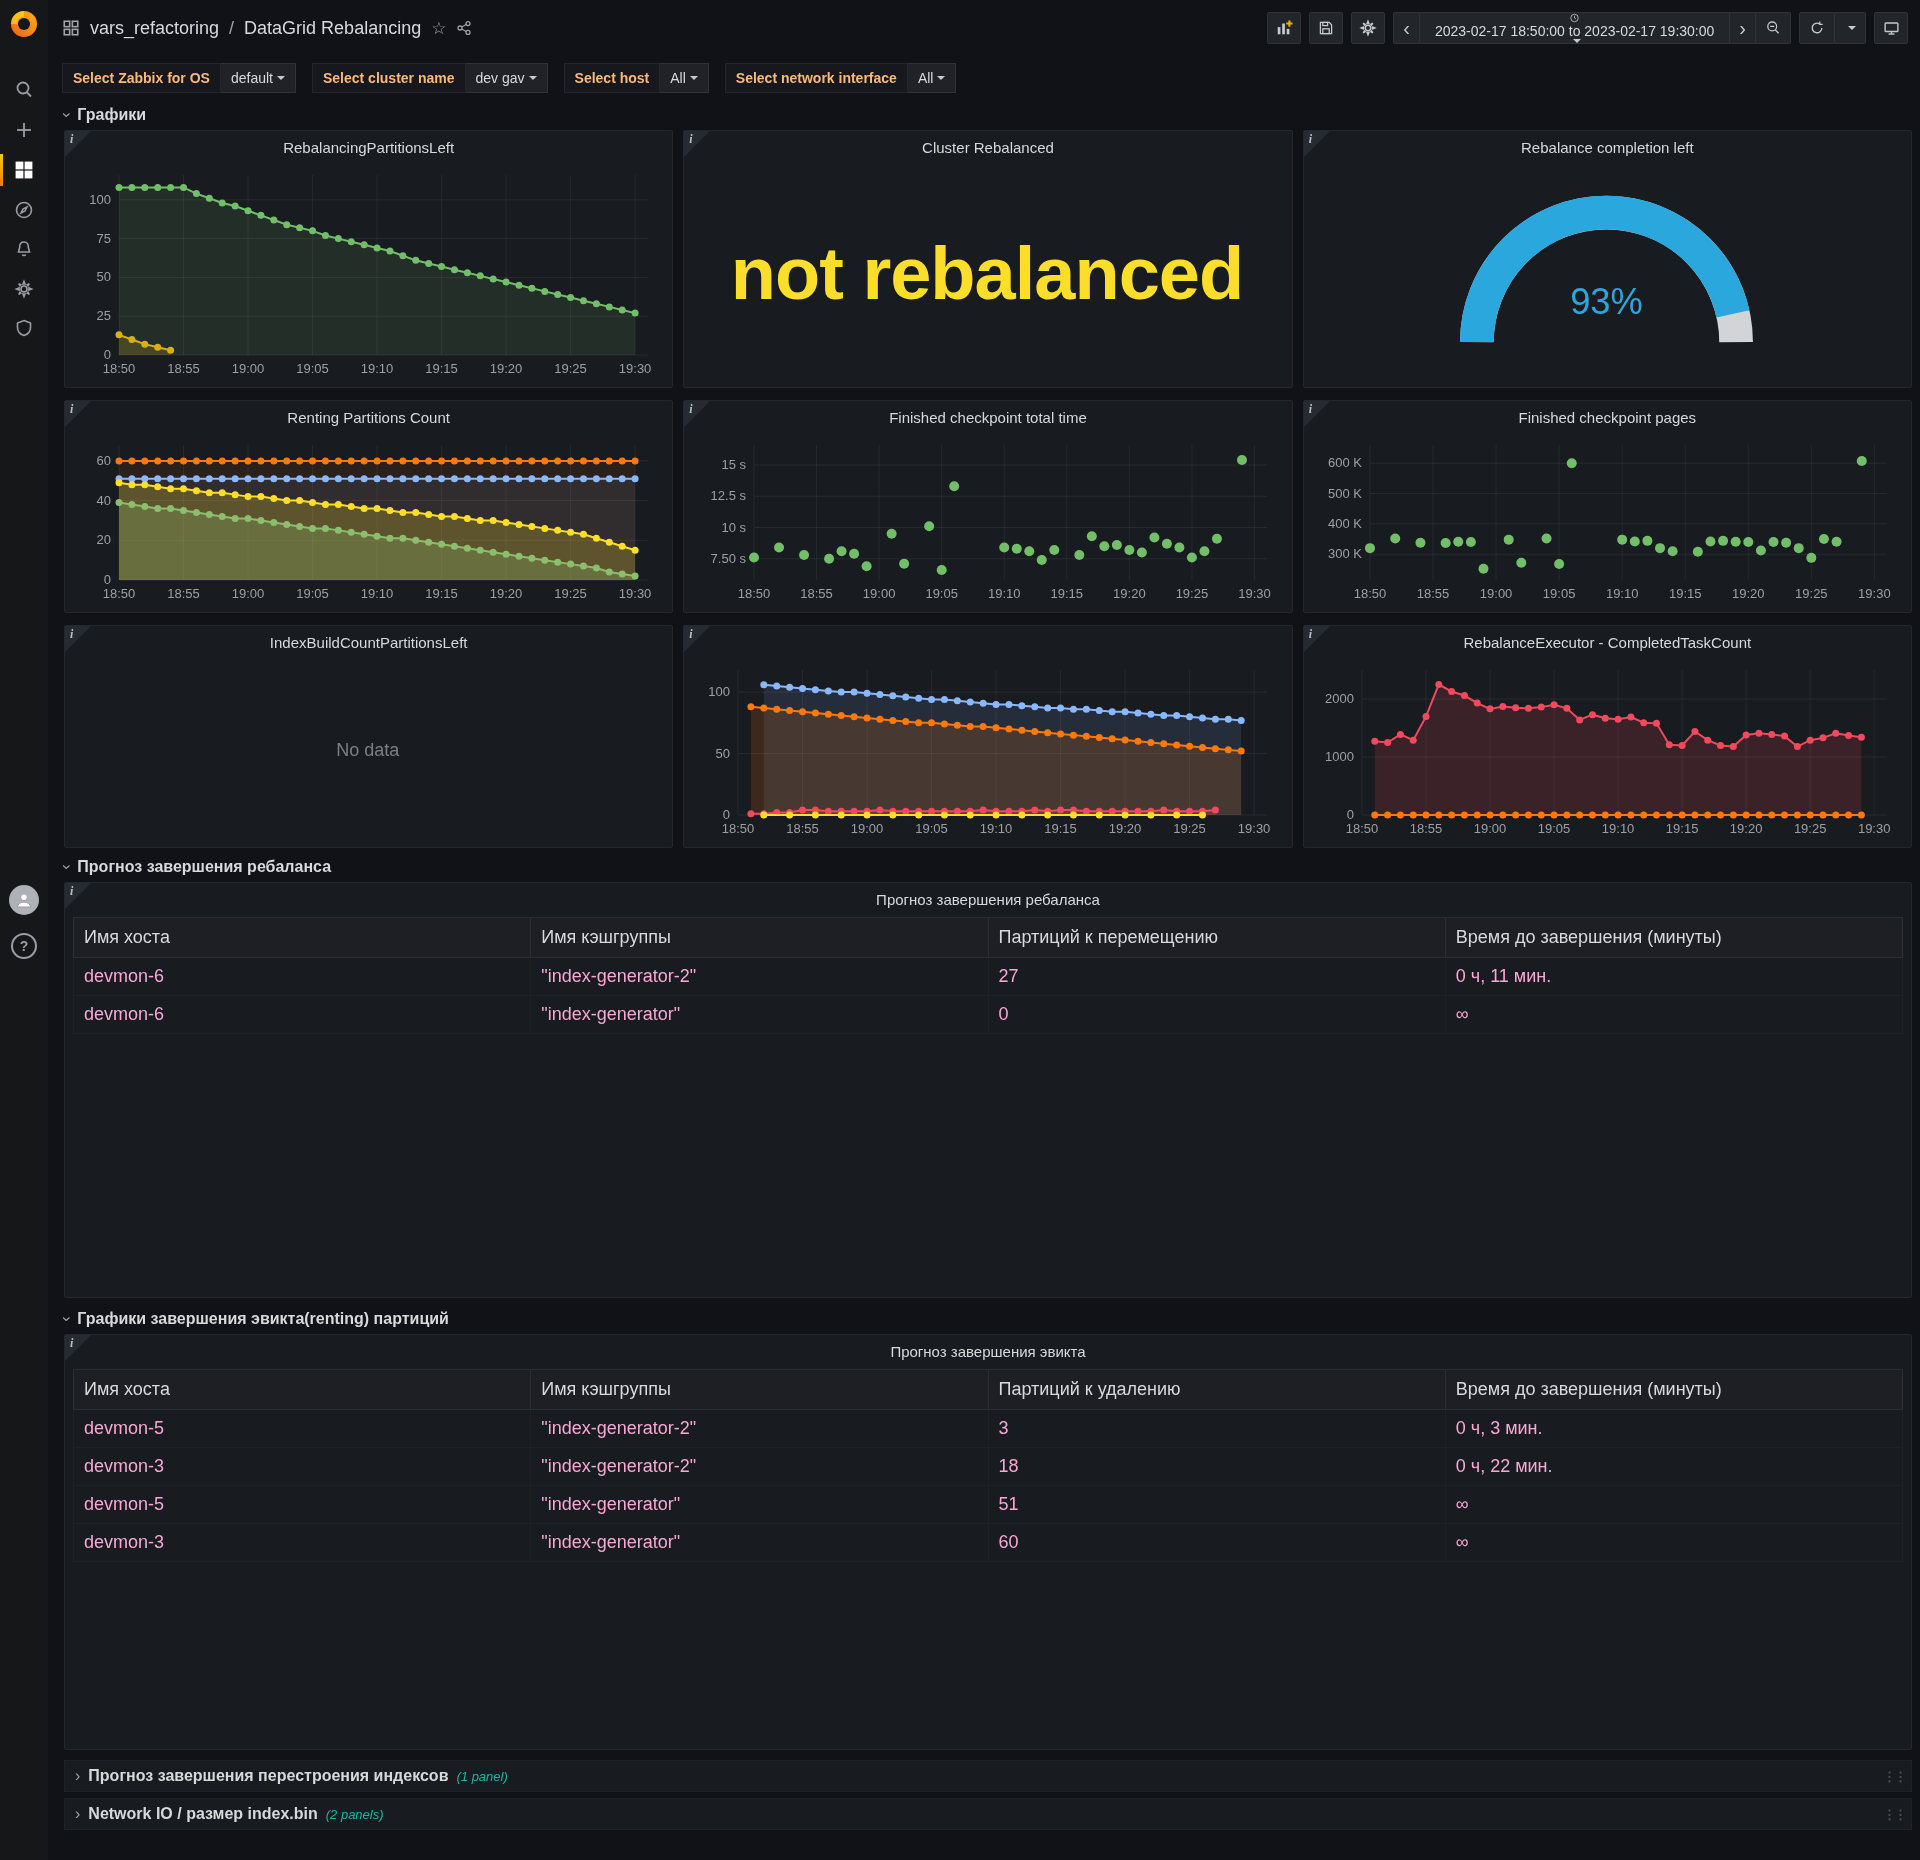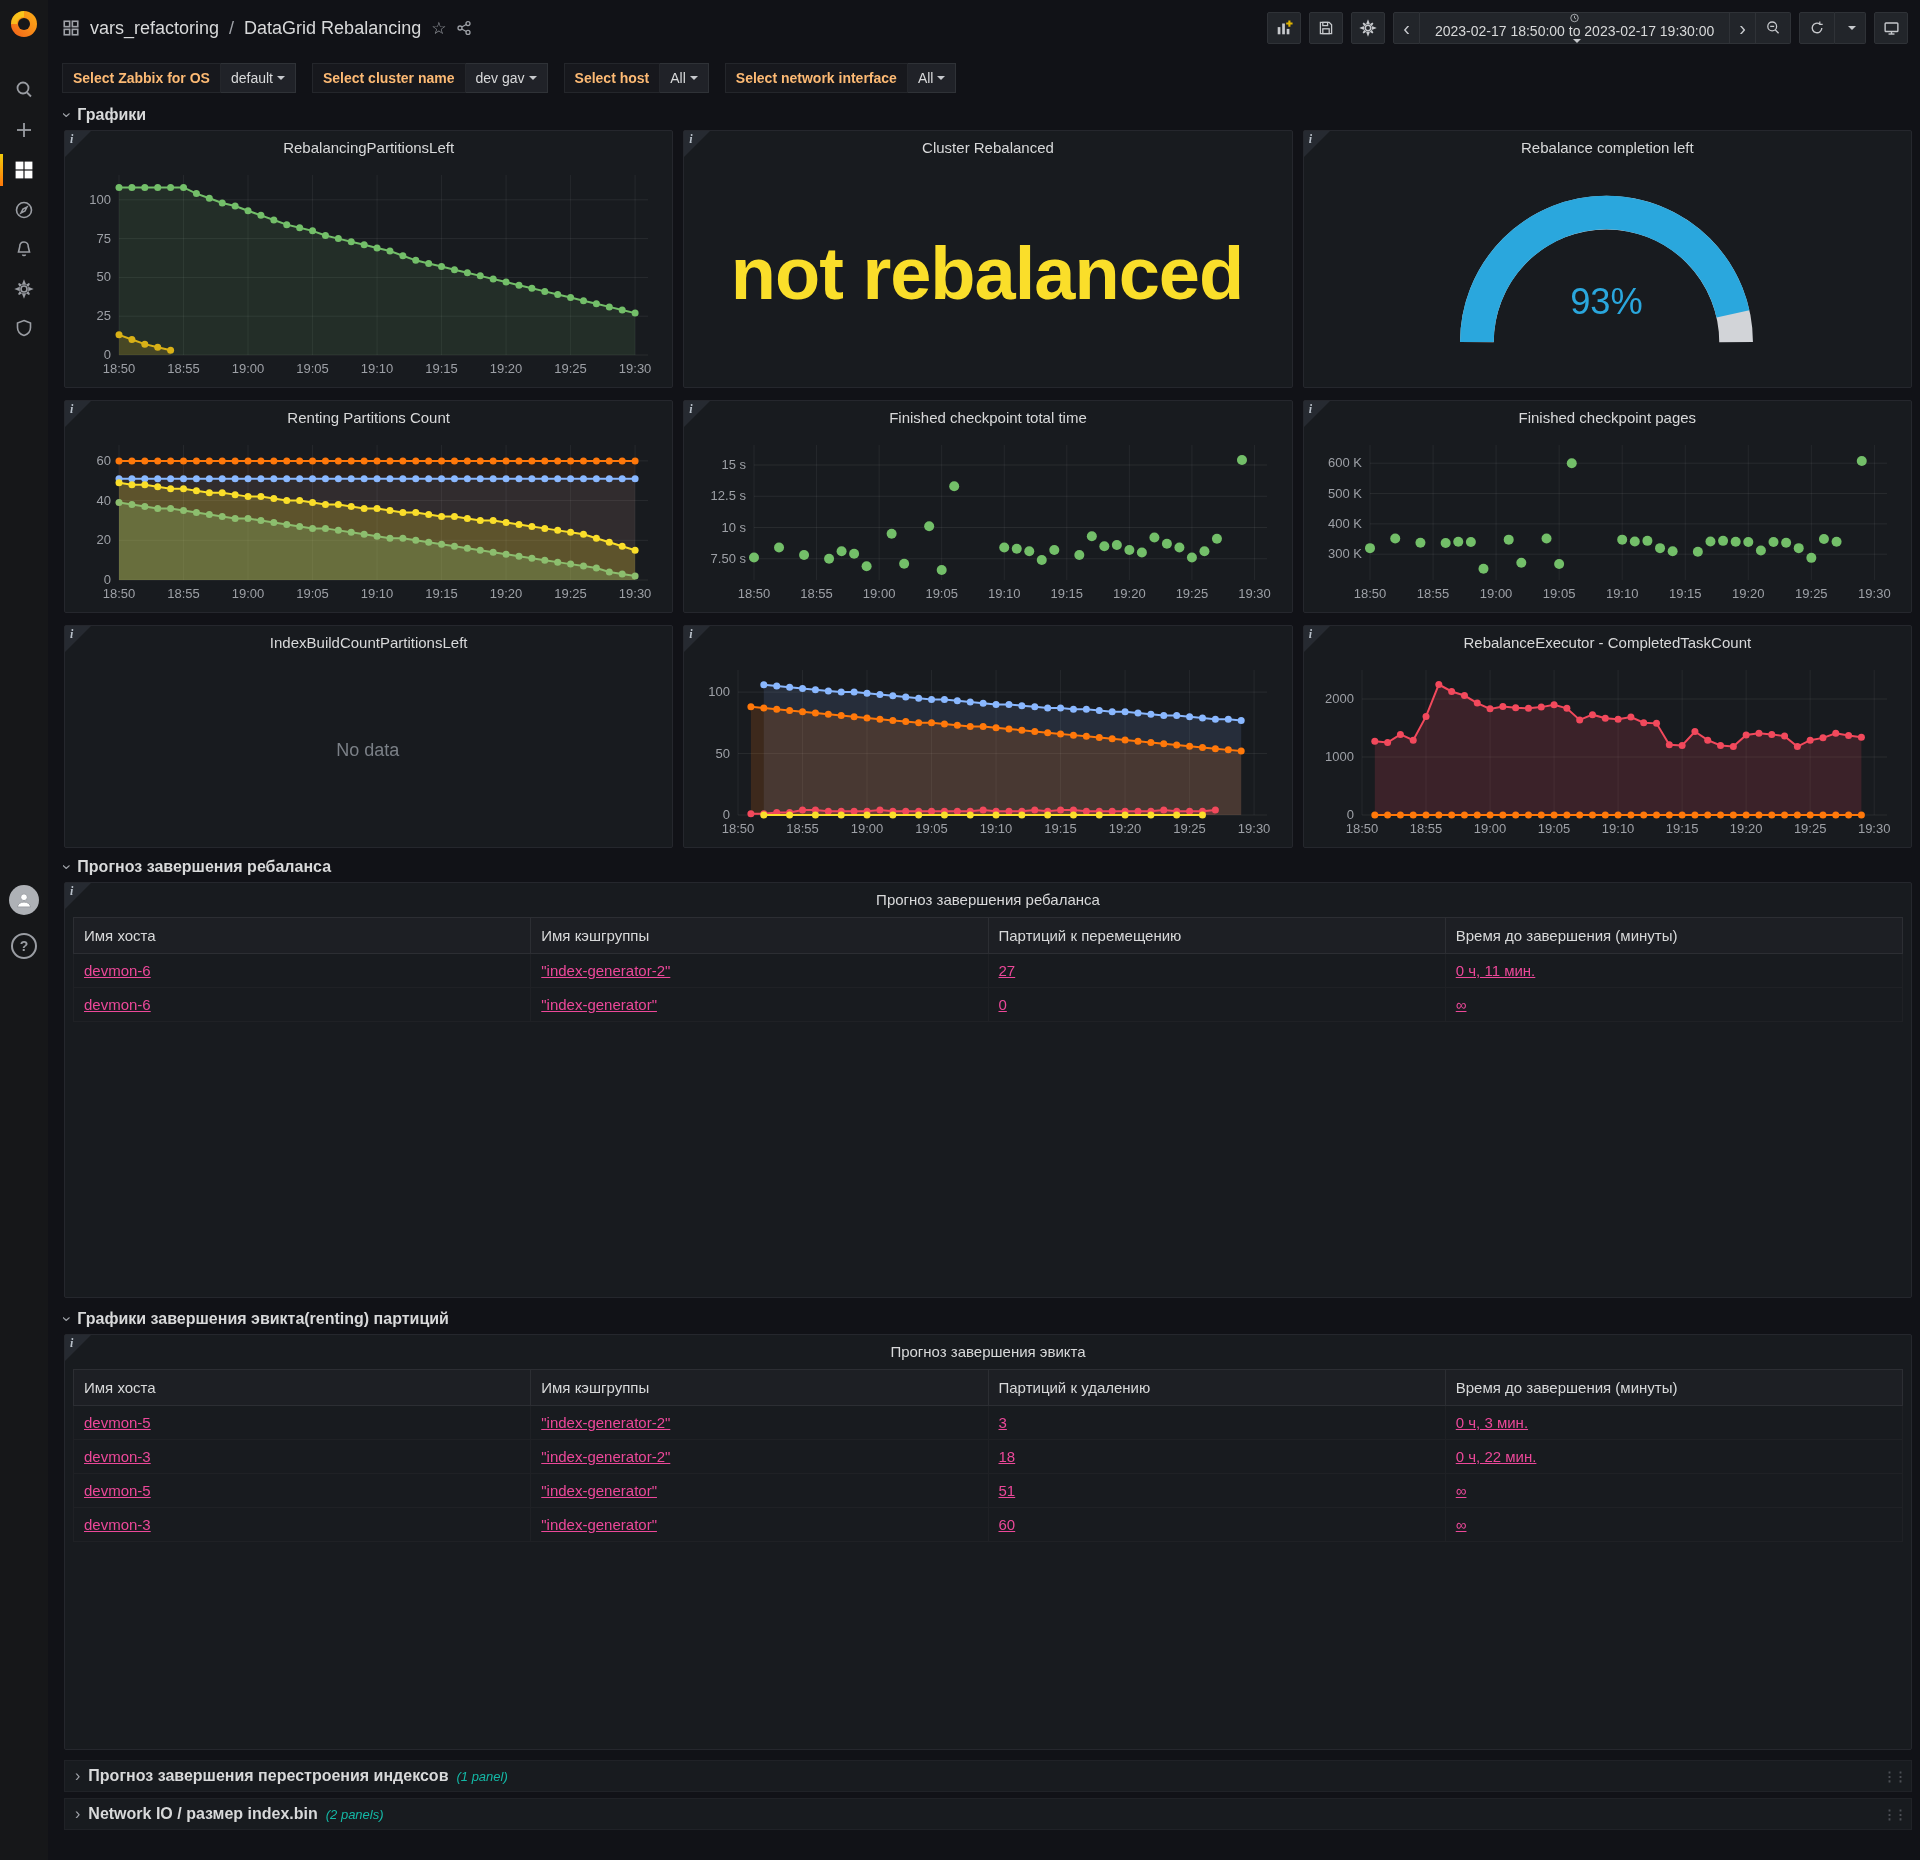--- a/index.html
+++ b/index.html
@@ -52,23 +52,23 @@
   .corner { position:absolute; top:0; left:0; width:0; height:0; border-top:26px solid #262a31; border-right:26px solid transparent; cursor:pointer; }
   .corner span { position:absolute; top:-25px; left:5px; font:italic bold 12px "Liberation Serif",serif; color:#b9c1ca; }
 
   .bigtext { width:100%; height:100%; display:flex; align-items:center; justify-content:center; font-size:74px; font-weight:bold; color:#fade2a; letter-spacing:-1px; }
   .nodata { width:100%; height:100%; display:flex; align-items:center; justify-content:center; font-size:18px; color:#7b8087; }
 
   
   .tbl-panel { position:relative; background:#181b1f; border:1px solid #25272d; border-radius:2px; width:100%; }
   .tbl-panel.h1 { height:416px; margin-bottom:6px; }
   .tbl-panel.h2 { height:416px; margin-bottom:10px; }
-  table.gtable { width:calc(100% - 16px); margin:2px 8px 0 8px; border-collapse:collapse; font-size:15px; table-layout:fixed; }
+  table.gtable { width:calc(100% - 16px); margin:2px 8px 0 8px; border-collapse:collapse; font-size:18px; table-layout:fixed; }
   .gtable th { text-align:left; font-weight:normal; color:#d8d9da; background:#1d1f24; border:1px solid #2c2e33; padding:9px 10px; cursor:pointer; }
-  .gtable td { border:1px solid #1f2125; padding:8px 10px; color:#ec4899;text-decoration:underline; }
+  .gtable td { border:1px solid #1f2125; padding:8px 10px; color:#f9a8d4; }
 
   .collapsed-row { height:32px; background:#181b1f; border:1px solid #202227; margin-bottom:6px; display:flex; align-items:center; padding:0 10px; font-size:16px; font-weight:bold; color:#d8d9da; cursor:pointer; position:relative; }
   .drag-dots { position:absolute; right:6px; top:8px; color:#4c4f55; font-size:13px; letter-spacing:-2px; }
 
   .row1 { height:258px; } .row2 { height:213px; } .row3 { height:223px; margin-bottom:4px; }
   svg text { font-family:"Liberation Sans",sans-serif; }
 </style>
 </head>
 <body>
 

